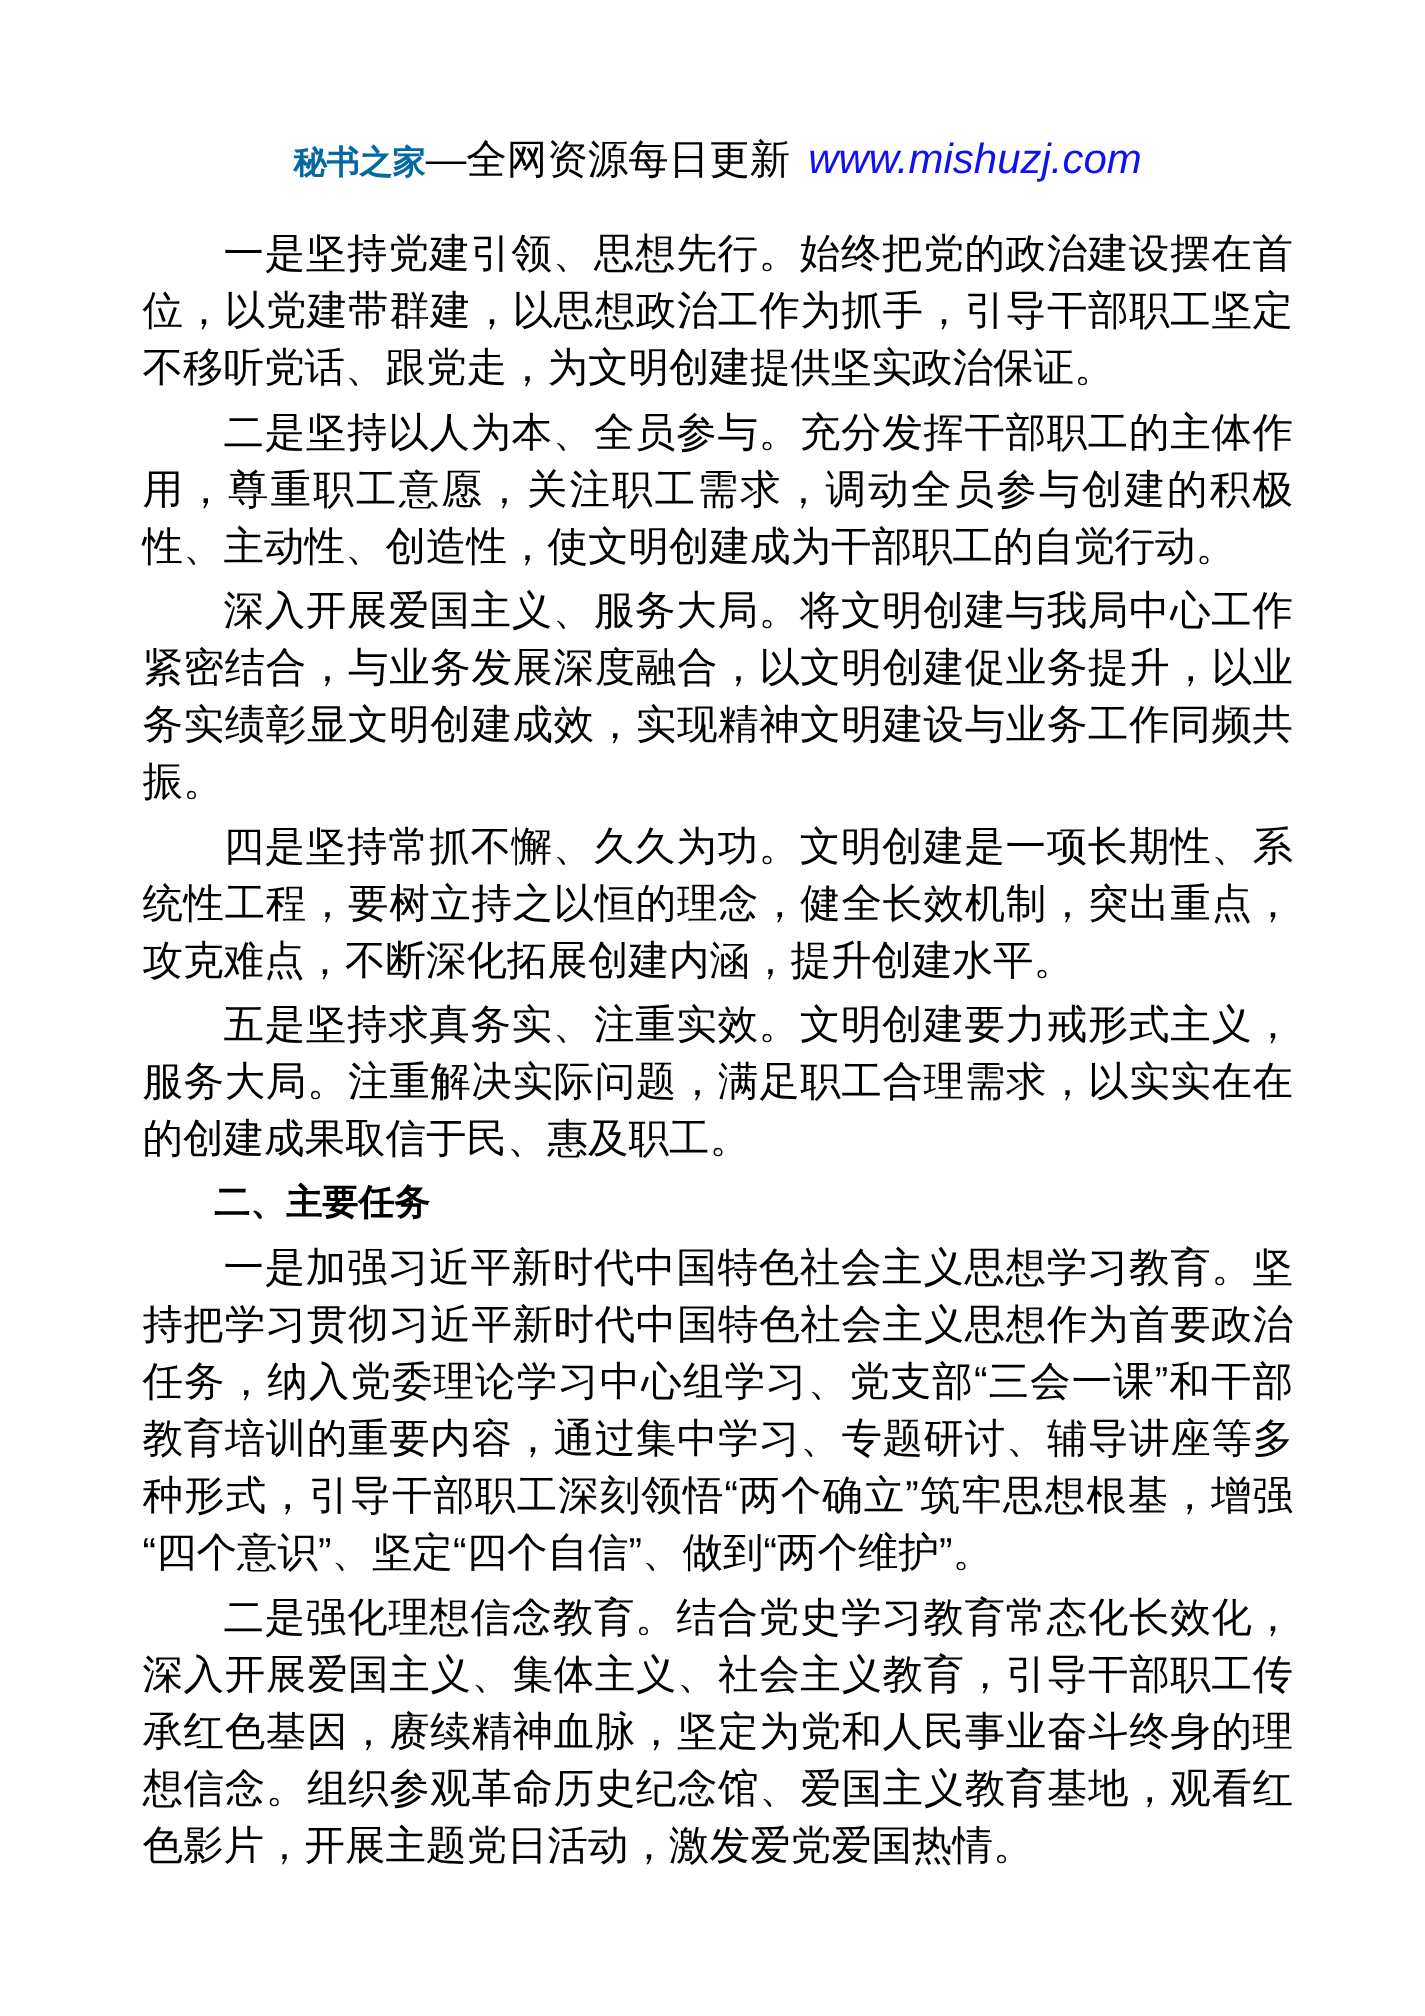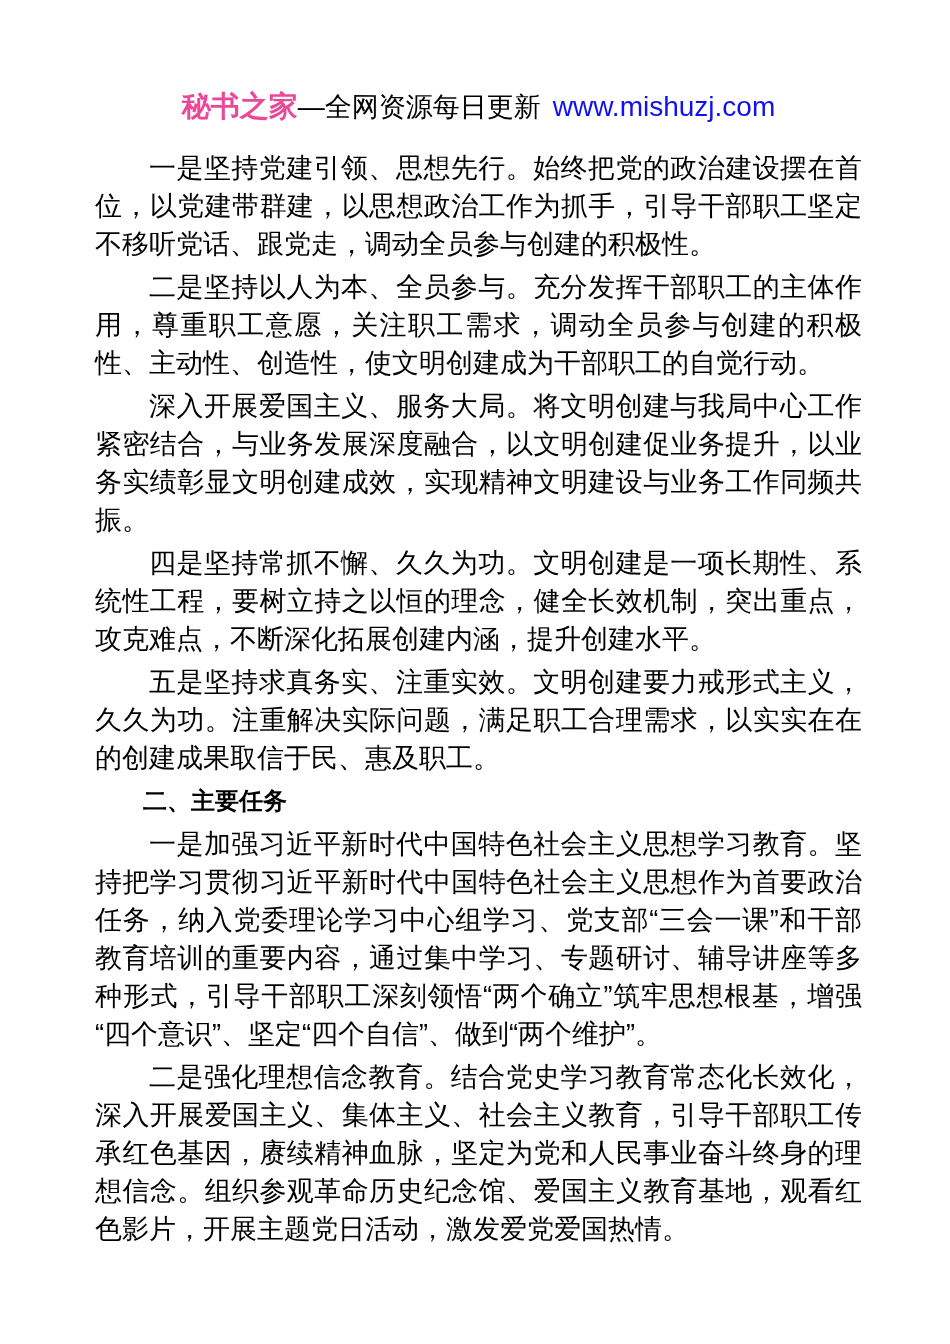--- a/index.html
+++ b/index.html
@@ -20,35 +20,36 @@
     overflow: hidden;
   }
   .doc-header {
     text-align: center;
     font-size: 27px;
     line-height: 40px;
     margin-bottom: 22px;
     white-space: nowrap;
   }
   .doc-header .brand {
-    color: #ec4899;
+    color: #0369a1;
     font-weight: bold;
-    font-size: 29px;
+    font-size: 22px;
   }
   .doc-header .sep,
   .doc-header .tagline {
     color: #000000;
     font-size: 27px;
   }
   .doc-header .url {
     color: #1010f0;
     text-decoration: none;
     margin-left: 12px;
     font-size: 28px;
     cursor: pointer;
+    font-style: italic;
   }
   .doc-body {
     font-size: 27px;
     line-height: 38px;
     text-align: justify;
   }
   .doc-body p {
     margin: 0 0 5px 0;
     text-indent: 2em;
   }
@@ -68,25 +69,25 @@
 </head>
 <body>
 
 <div class="page">
 
   <div class="doc-header">
     <span class="brand">秘书之家</span><span class="sep">—</span><span class="tagline">全网资源每日更新</span><a class="url">www.mishuzj.com</a>
   </div>
 
   <div class="doc-body">
-    <p>一是坚持党建引领、思想先行。始终把党的政治建设摆在首位，以党建带群建，以思想政治工作为抓手，引导干部职工坚定不移听党话、跟党走，调动全员参与创建的积极性。</p>
+    <p>一是坚持党建引领、思想先行。始终把党的政治建设摆在首位，以党建带群建，以思想政治工作为抓手，引导干部职工坚定不移听党话、跟党走，为文明创建提供坚实政治保证。</p>
     <p>二是坚持以人为本、全员参与。充分发挥干部职工的主体作用，尊重职工意愿，关注职工需求，调动全员参与创建的积极性、主动性、创造性，使文明创建成为干部职工的自觉行动。</p>
     <p>深入开展爱国主义、服务大局。将文明创建与我局中心工作紧密结合，与业务发展深度融合，以文明创建促业务提升，以业务实绩彰显文明创建成效，实现精神文明建设与业务工作同频共振。</p>
     <p>四是坚持常抓不懈、久久为功。文明创建是一项长期性、系统性工程，要树立持之以恒的理念，健全长效机制，突出重点，攻克难点，不断深化拓展创建内涵，提升创建水平。</p>
-    <p>五是坚持求真务实、注重实效。文明创建要力戒形式主义，久久为功。注重解决实际问题，满足职工合理需求，以实实在在的创建成果取信于民、惠及职工。</p>
+    <p>五是坚持求真务实、注重实效。文明创建要力戒形式主义，服务大局。注重解决实际问题，满足职工合理需求，以实实在在的创建成果取信于民、惠及职工。</p>
 
     <div class="section-heading">二、主要任务</div>
 
 
     <p>一是加强习近平新时代中国特色社会主义思想学习教育。坚持把学习贯彻习近平新时代中国特色社会主义思想作为首要政治任务，纳入党委理论学习中心组学习、党支部“三会一课”和干部教育培训的重要内容，通过集中学习、专题研讨、辅导讲座等多种形式，引导干部职工深刻领悟“两个确立”筑牢思想根基，增强“四个意识”、坚定“四个自信”、做到“两个维护”。</p>
     <p>二是强化理想信念教育。结合党史学习教育常态化长效化，深入开展爱国主义、集体主义、社会主义教育，引导干部职工传承红色基因，赓续精神血脉，坚定为党和人民事业奋斗终身的理想信念。组织参观革命历史纪念馆、爱国主义教育基地，观看红色影片，开展主题党日活动，激发爱党爱国热情。</p>
   </div>
 
 </div>
 

